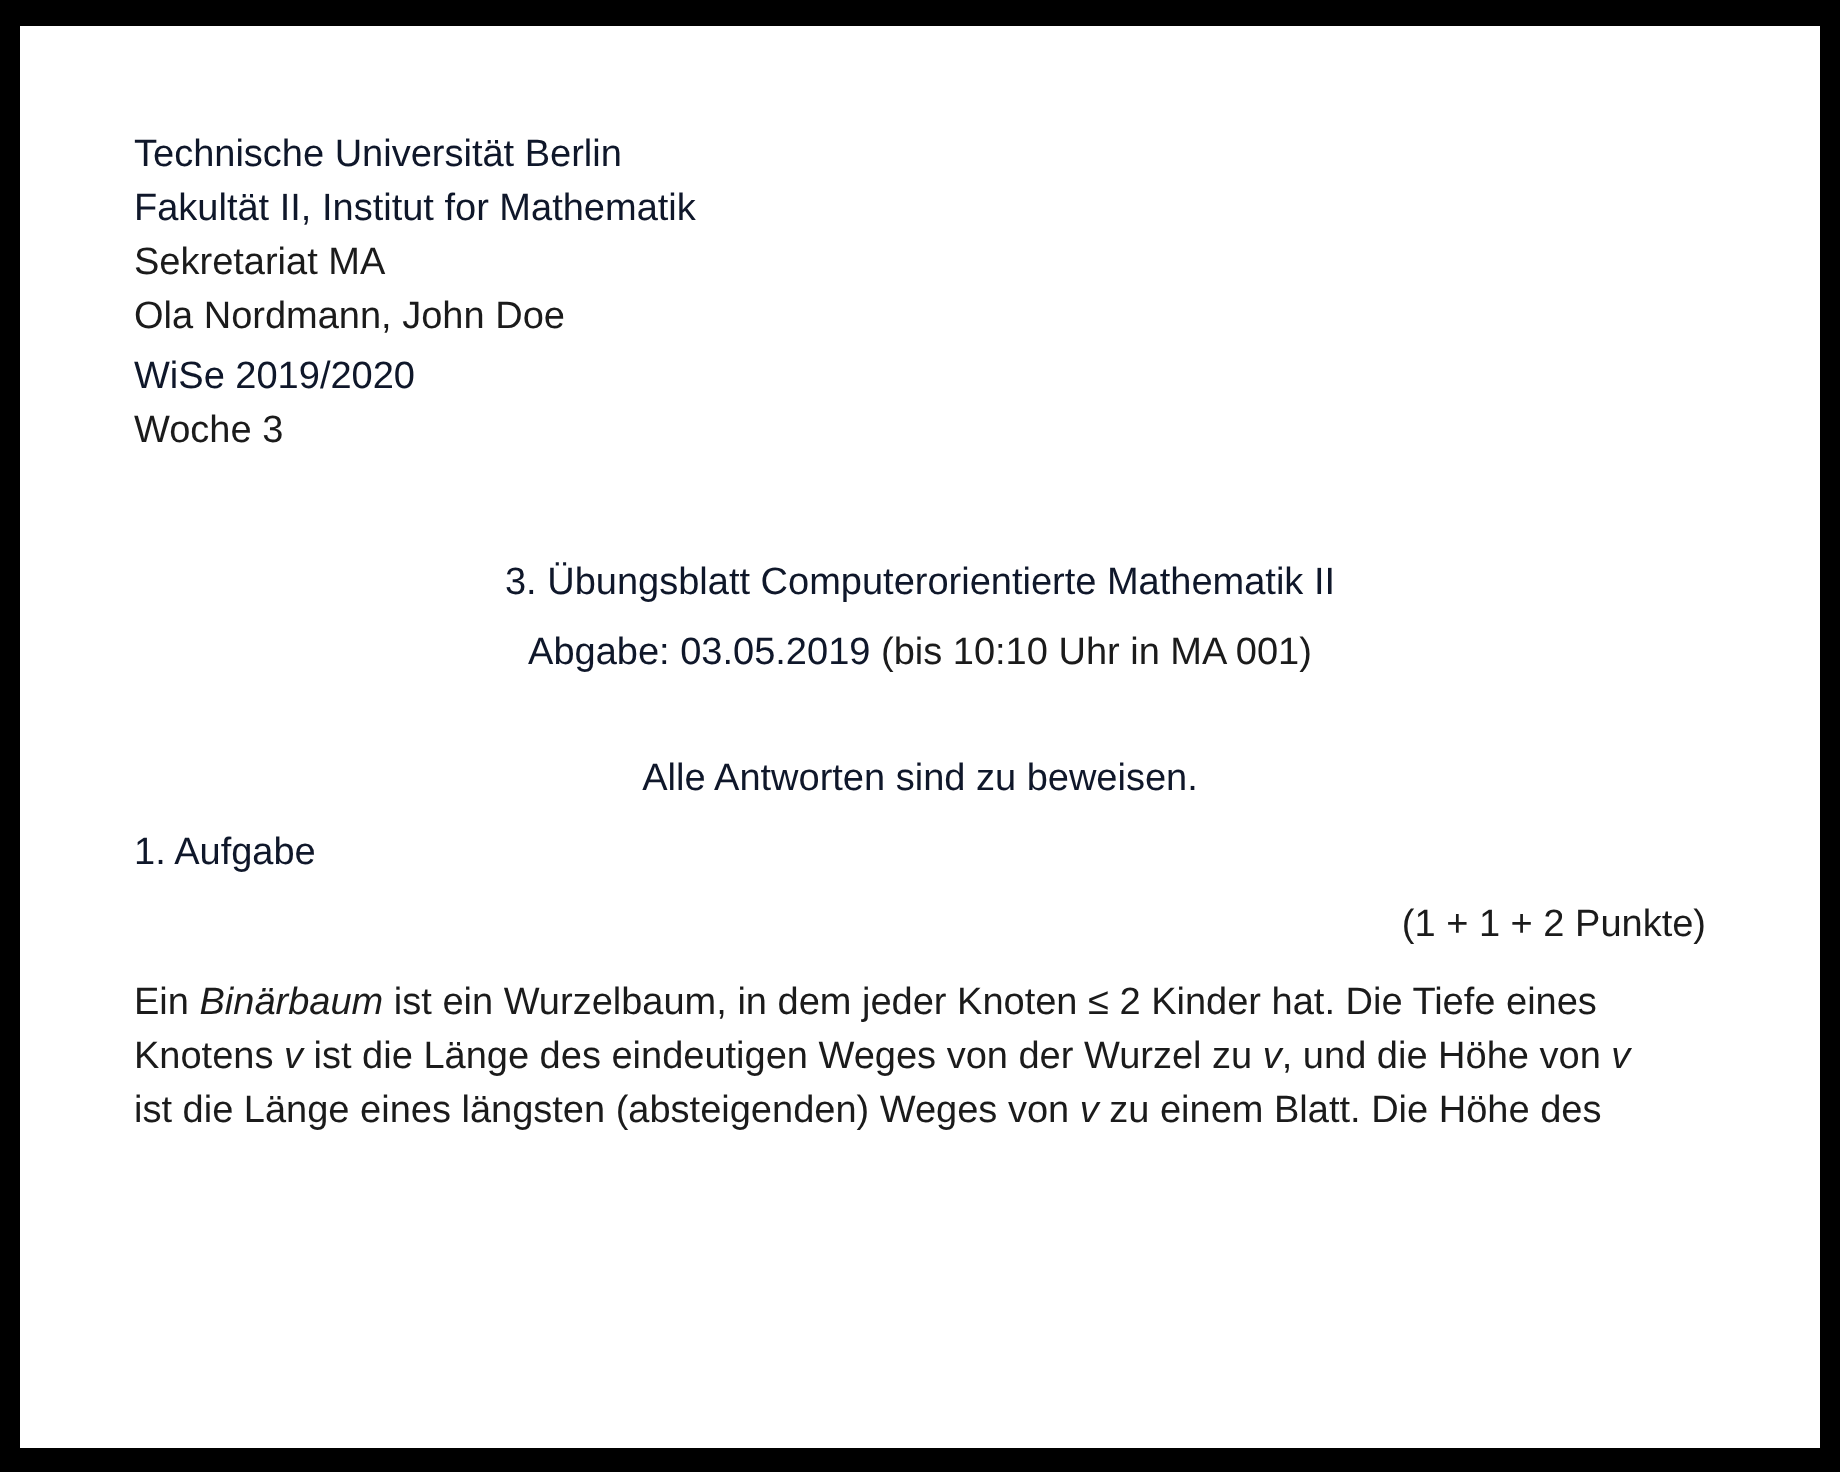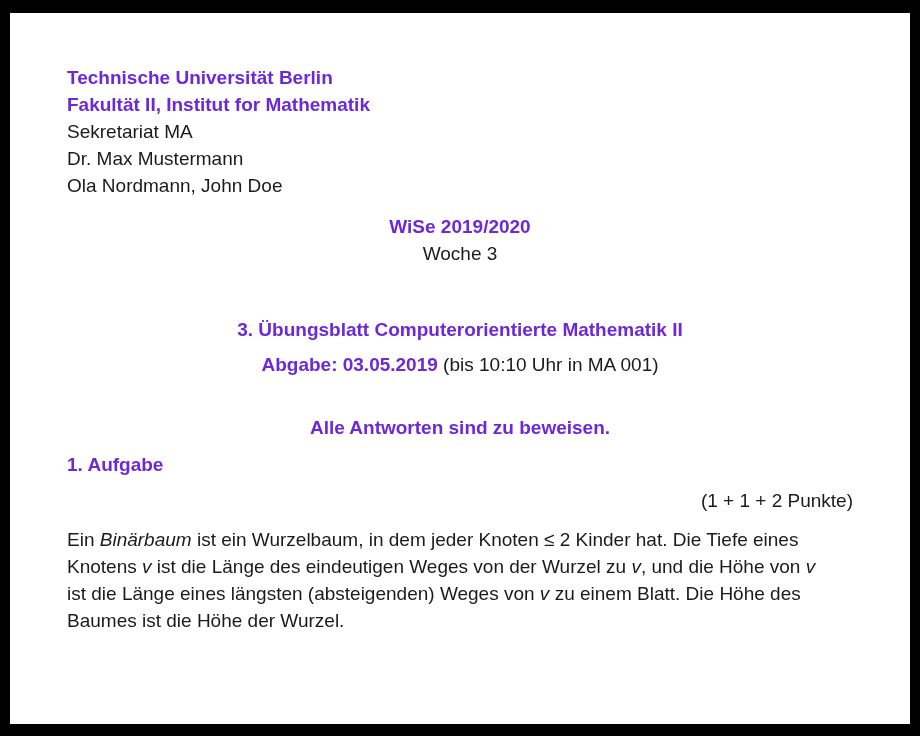--- a/index.html
+++ b/index.html
@@ -17,44 +17,43 @@
     position: absolute;
     left: 10px; top: 13px;
     width: 900px; height: 711px;
     background: #fff;
     color: #1b1b1b;
     font-size: 19px;
     line-height: 27px;
     padding: 51px 57px 0 57px;
     overflow: hidden;
   }
-  .bold { font-weight: 700; color: #6d28d9; }
+  .bold { font-weight: 400; color: #0f172a; }
   .center { text-align: center; }
   .right { text-align: right; }
   .it { font-style: italic; margin-top: 19px; }
 
-  .meta-block { margin-top: 14px; text-align: center; }
+  .meta-block { margin-top: 3px; text-align: left; }
   .sheet-title { margin-top: 49px; }
   .due-line { margin-top: 8px; }
   .notice-line { margin-top: 36px; }
   .exercise-heading { margin-top: 10px; }
   .points-line { margin-top: 9px; }
   .exercise-text { margin-top: 12px; }
 </style>
 </head>
 <body>
 
 <div class="frame">
   <div class="page">
 
     <div>
       <div class="bold">Technische Universität Berlin</div>
       <div class="bold">Fakultät II, Institut for Mathematik</div>
       <div>Sekretariat MA</div>
-      <div>Dr. Max Mustermann</div>
       <div>Ola Nordmann, John Doe</div>
     </div>
 
     <div class="meta-block">
       <div class="bold">WiSe 2019/2020</div>
       <div>Woche 3</div>
     </div>
 
     <div class="sheet-title bold center">3. Übungsblatt Computerorientierte Mathematik II</div>
 
@@ -65,17 +64,16 @@
     <div class="notice-line bold center">Alle Antworten sind zu beweisen.</div>
 
     <div class="exercise-heading bold">1. Aufgabe</div>
 
     <div class="points-line right">(1 + 1 + 2 Punkte)</div>
 
     <div class="exercise-text">
       <div><span>Ein </span><span class="it">Binärbaum</span><span> ist ein Wurzelbaum, in dem jeder Knoten ≤ 2 Kinder hat. Die Tiefe eines</span></div>
       <div><span>Knotens </span><span class="it">v</span><span> ist die Länge des eindeutigen Weges von der Wurzel zu </span><span class="it">v</span><span>, und die Höhe von </span><span class="it">v</span></div>
       <div><span>ist die Länge eines längsten (absteigenden) Weges von </span><span class="it">v</span><span> zu einem Blatt. Die Höhe des</span></div>
-      <div><span>Baumes ist die Höhe der Wurzel.</span></div>
     </div>
 
   </div>
 </div>
 
 </body></html>

